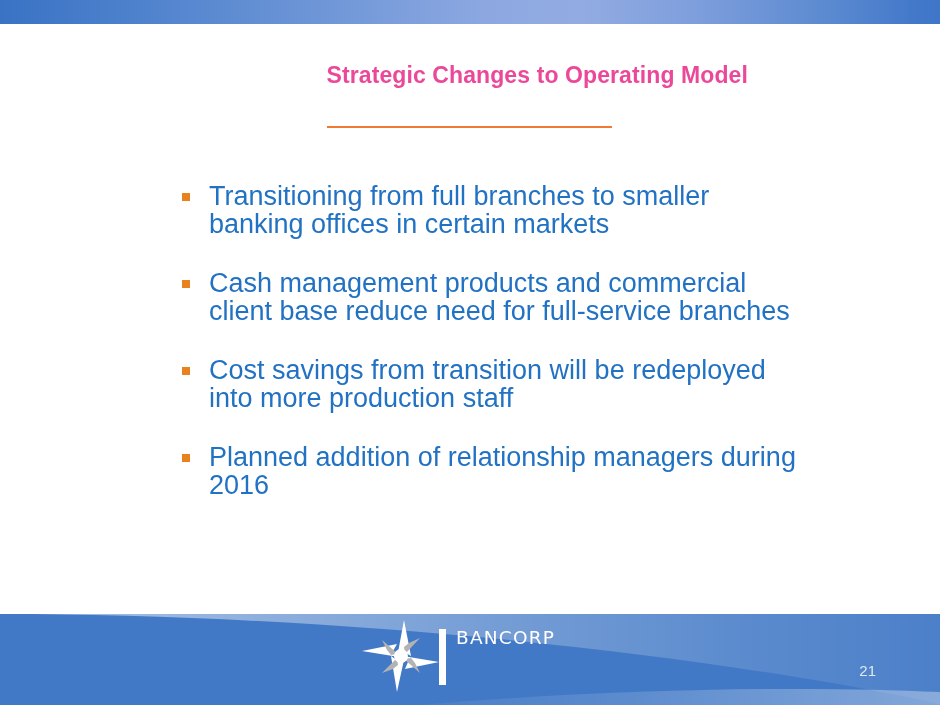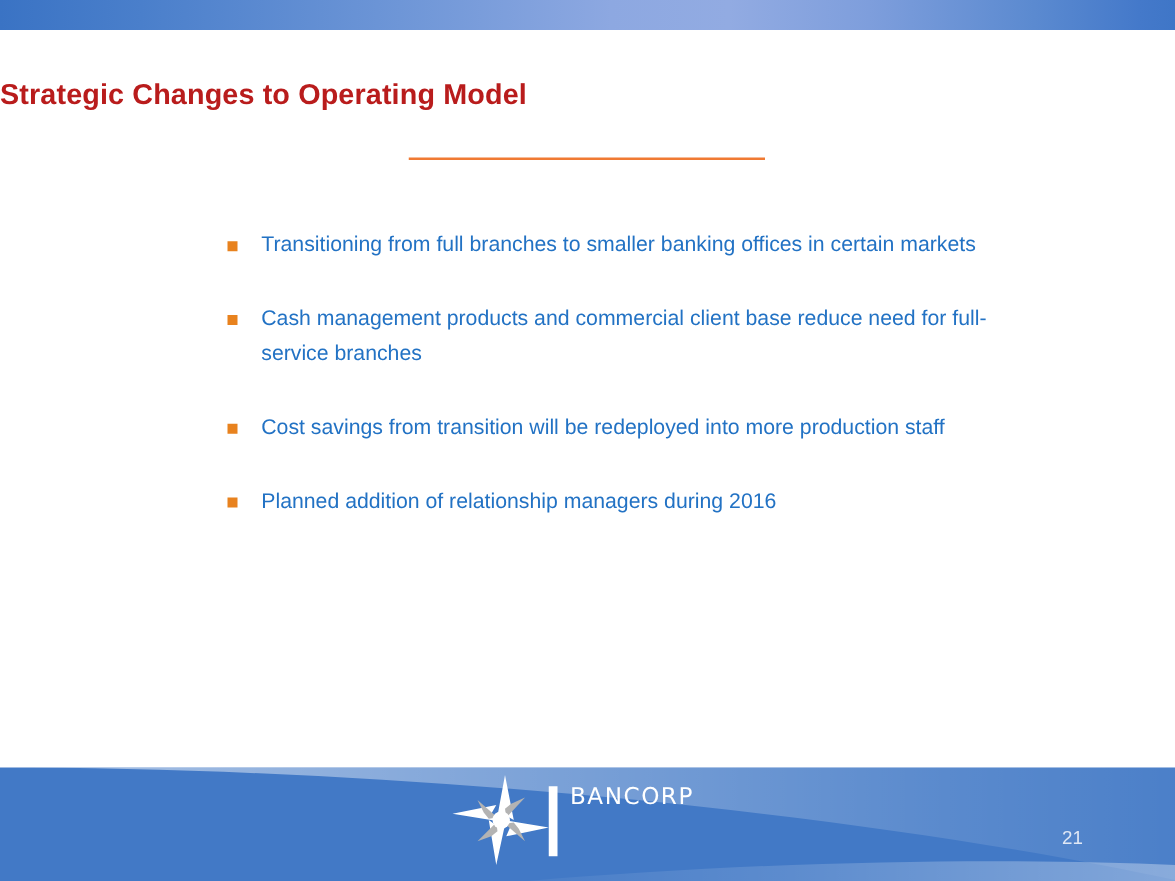--- a/index.html
+++ b/index.html
@@ -39,24 +39,24 @@
         #4479ca 97%,
         #3f76c7 100%);
   }
 
   
   #title {
     position: absolute;
     left: 0;
     top: 62px;
     width: 748px;
-    text-align: left;
+    text-align: right;
     font-size: 23px;
     font-weight: bold;
-    color: #b91c1c;
+    color: #ec4899;
     letter-spacing: 0.1px;
   }
 
   #title-rule {
     position: absolute;
     left: 327px;
     top: 126px;
     width: 285px;
     height: 2px;
     background: #f07a33;
@@ -80,21 +80,21 @@
     flex: 0 0 auto;
     width: 8px;
     height: 8px;
     background: #e8821e;
     margin-top: 11px;
     margin-right: 19px;
   }
 
   .bullet-text {
     flex: 1 1 auto;
-    font-size: 17px;
+    font-size: 27px;
     line-height: 28px;
     color: #2272c4;
     font-weight: normal;
   }
 
   
   #footer {
     position: absolute;
     left: 0;
     top: 596px;
@@ -148,21 +148,21 @@
   .wordmark-line {
     white-space: nowrap;
   }
 
   
   #page-number {
     position: absolute;
     left: 840px;
     top: 662px;
     width: 36px;
-    text-align: center;
+    text-align: right;
     color: #dfe7f5;
     font-size: 15px;
   }
 </style>
 </head>
 <body>
 
 <div id="slide">
 
   <div id="top-banner"></div>

